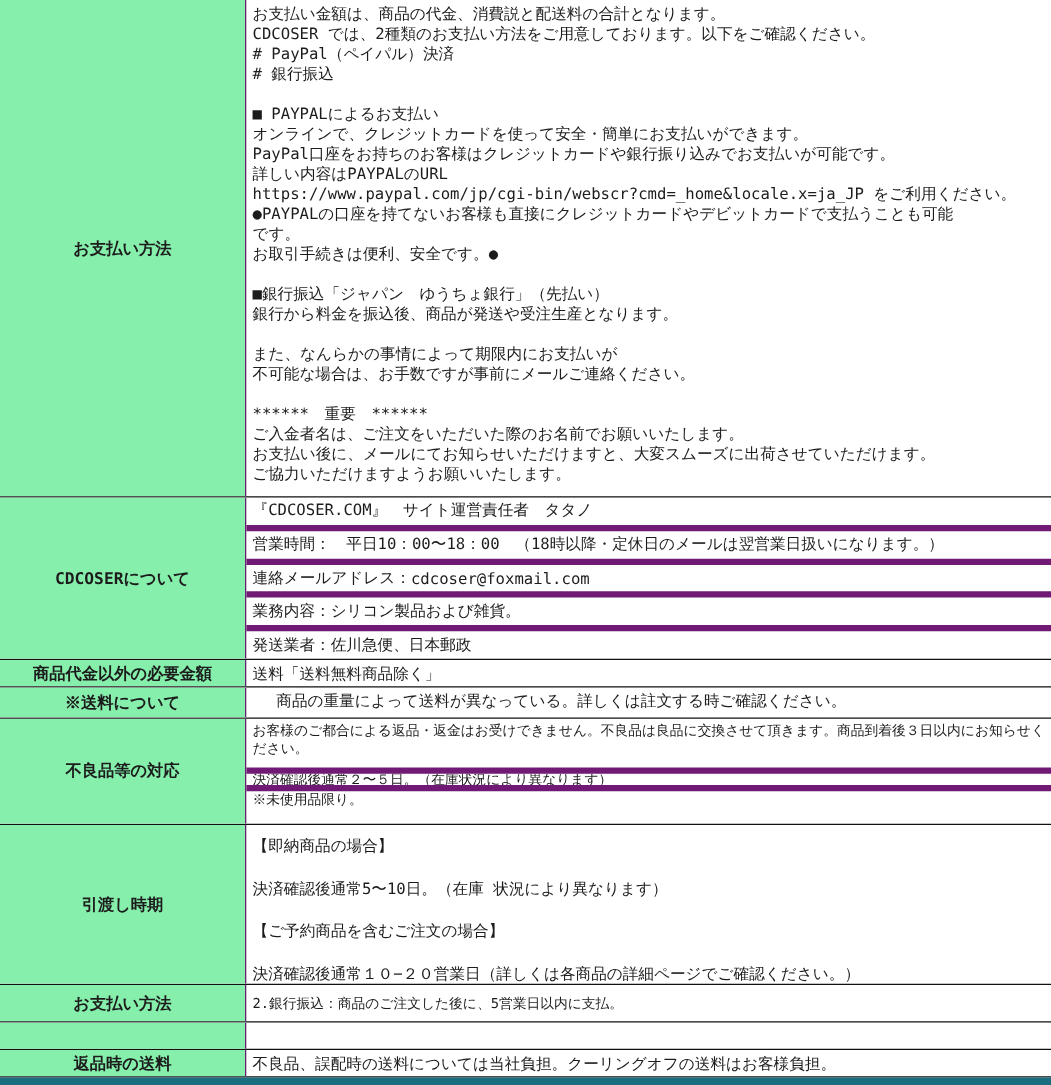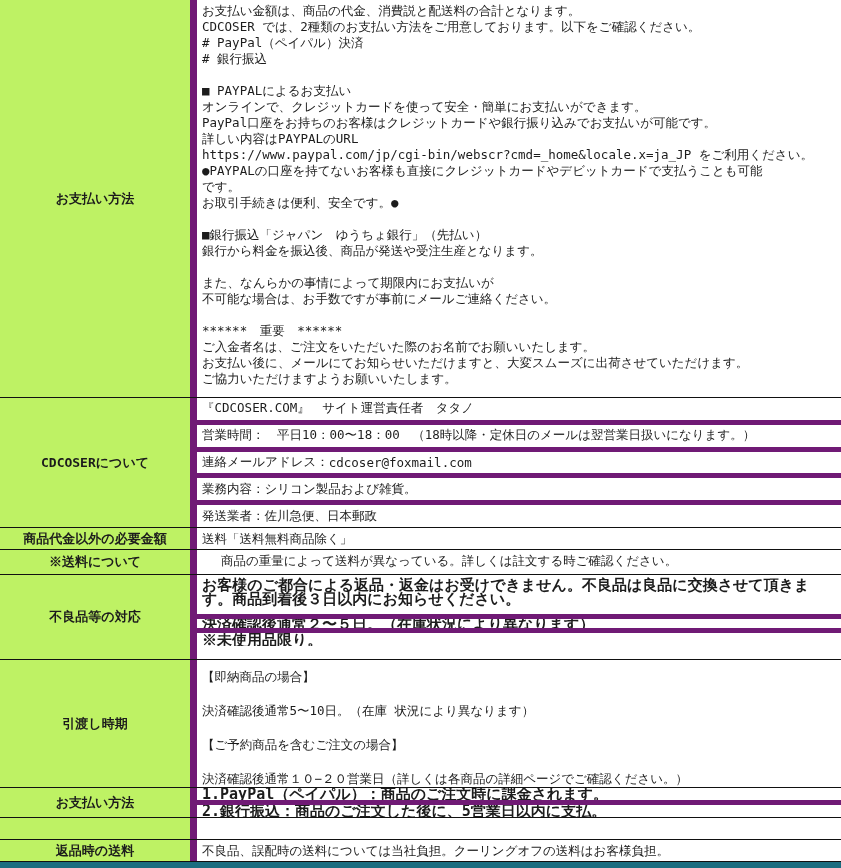--- a/index.html
+++ b/index.html
@@ -19,22 +19,22 @@
   }
   .row {
     display: flex;
     border-bottom: 1px solid #111111;
     overflow: hidden;
     flex: 0 0 auto;
   }
   .label-cell {
     width: 197px;
     flex: 0 0 197px;
-    background: #bef264;
-    border-right: 7px solid #701a75;
+    background: #86efac;
+    border-right: 1px solid #701a75;
     display: flex;
     align-items: center;
     justify-content: center;
     text-align: center;
     font-weight: bold;
     font-size: 13px;
     padding: 2px 6px;
     overflow: hidden;
   }
   .content-cell {
@@ -67,21 +67,21 @@
   
   .h-payment   { height: 398px; }
   .h-about     { height: 130px; }
   .h-extra     { height: 22px; }
   .h-shipping  { height: 25px; gap: 19px; }
   .h-defective { height: 85px; }
   .h-delivery  { height: 128px; }
   .h-deadline  { height: 30px; }
   .h-retdead   { height: 22px; flex-direction: column; }
   .h-retship   { height: 22px; }
-  .small { font-size: 15px; line-height: 14px; font-weight: bold; }
+  .small { font-size: 11px; line-height: 14px; }
 </style>
 </head>
 <body>
 
 <div class="page">
 
   <div class="row h-payment">
     <div class="label-cell">お支払い方法</div>
     <div class="content-cell pre">お支払い金額は、商品の代金、消費説と配送料の合計となります。
 CDCOSER では、2種類のお支払い方法をご用意しております。以下をご確認ください。
@@ -149,21 +149,20 @@
 決済確認後通常5〜10日。（在庫 状況により異なります）
 
 【ご予約商品を含むご注文の場合】
 
 決済確認後通常１０−２０営業日（詳しくは各商品の詳細ページでご確認ください。）</div>
   </div>
 
   <div class="row h-deadline">
     <div class="label-cell">お支払い方法</div>
     <div class="content-col">
-      <div class="subrow small">1.PayPal（ペイパル）：商品のご注文時に課金されます。</div>
       <div class="subrow small">2.銀行振込：商品のご注文した後に、5営業日以内に支払。</div>
     </div>
   </div>
 
   <div class="row h-retdead">
     <div class="label-cell">返品期限</div>
     <div class="content-cell">納品より３日（ただし未使用、未開封品のみ）</div>
   </div>
 
   <div class="row h-retship">

